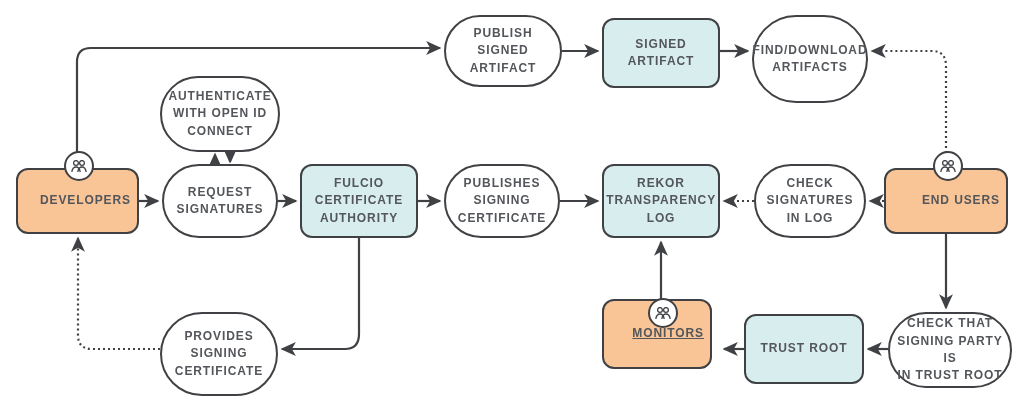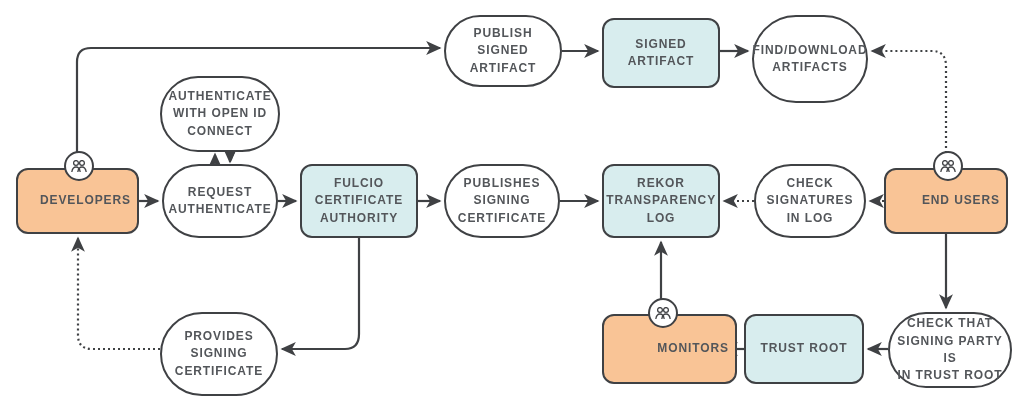--- a/index.html
+++ b/index.html
@@ -125,21 +125,21 @@
       <path d="M946,234 L946,308"></path>
     </g>
   </svg>
 
   <div class="node shape-rect fill-orange" style="left:16px;top:168px;width:123px;height:66px;">
     <span class="lbl">DEVELOPERS</span>
   </div>
 
   <div class="node shape-stadium fill-white" style="left:162px;top:164px;width:116px;height:74px;">
     <span class="lbl">REQUEST
-AUTHENTICATE</span>
+SIGNATURES</span>
   </div>
 
   <div class="node shape-stadium fill-white" style="left:160px;top:76px;width:120px;height:76px;">
     <span class="lbl">AUTHENTICATE
 WITH OPEN ID
 CONNECT</span>
   </div>
 
   <div class="node shape-rect fill-teal" style="left:300px;top:164px;width:118px;height:74px;justify-content:center;">
     <span class="lbl">FULCIO
@@ -181,21 +181,21 @@
     <span class="lbl">FIND/DOWNLOAD
 ARTIFACTS</span>
   </div>
 
   <div class="node shape-stadium fill-white" style="left:160px;top:312px;width:118px;height:84px;">
     <span class="lbl">PROVIDES
 SIGNING
 CERTIFICATE</span>
   </div>
 
-  <div class="node shape-rect fill-orange" style="left:602px;top:314px;width:135px;height:70px;">
+  <div class="node shape-rect fill-orange" style="left:602px;top:299px;width:110px;height:70px;text-decoration:underline;">
     <span class="lbl">MONITORS</span>
   </div>
 
   <div class="node shape-rect fill-teal" style="left:744px;top:314px;width:120px;height:70px;">
     <span class="lbl">TRUST ROOT</span>
   </div>
 
   <div class="node shape-stadium fill-white" style="left:888px;top:312px;width:124px;height:76px;">
     <span class="lbl">CHECK THAT
 SIGNING PARTY IS

